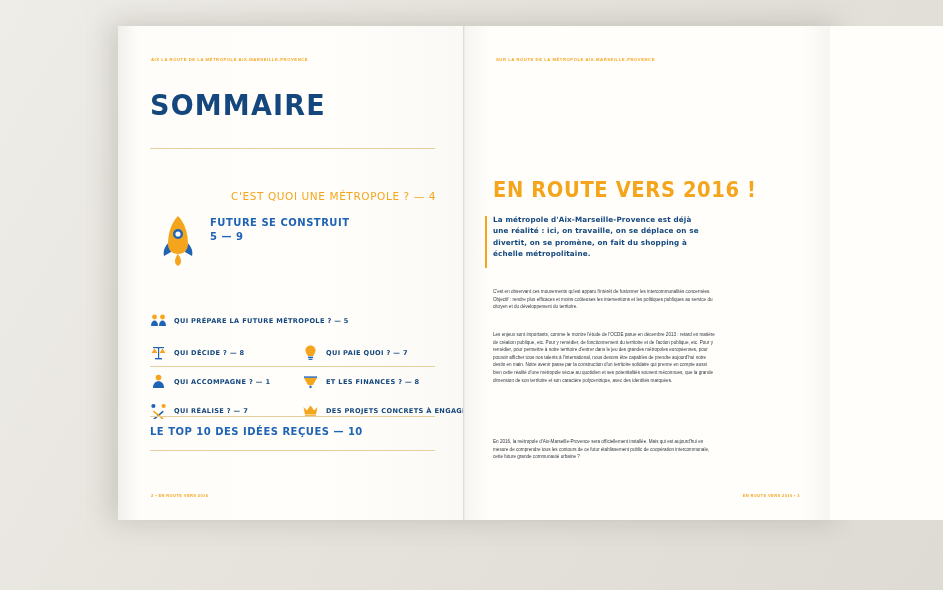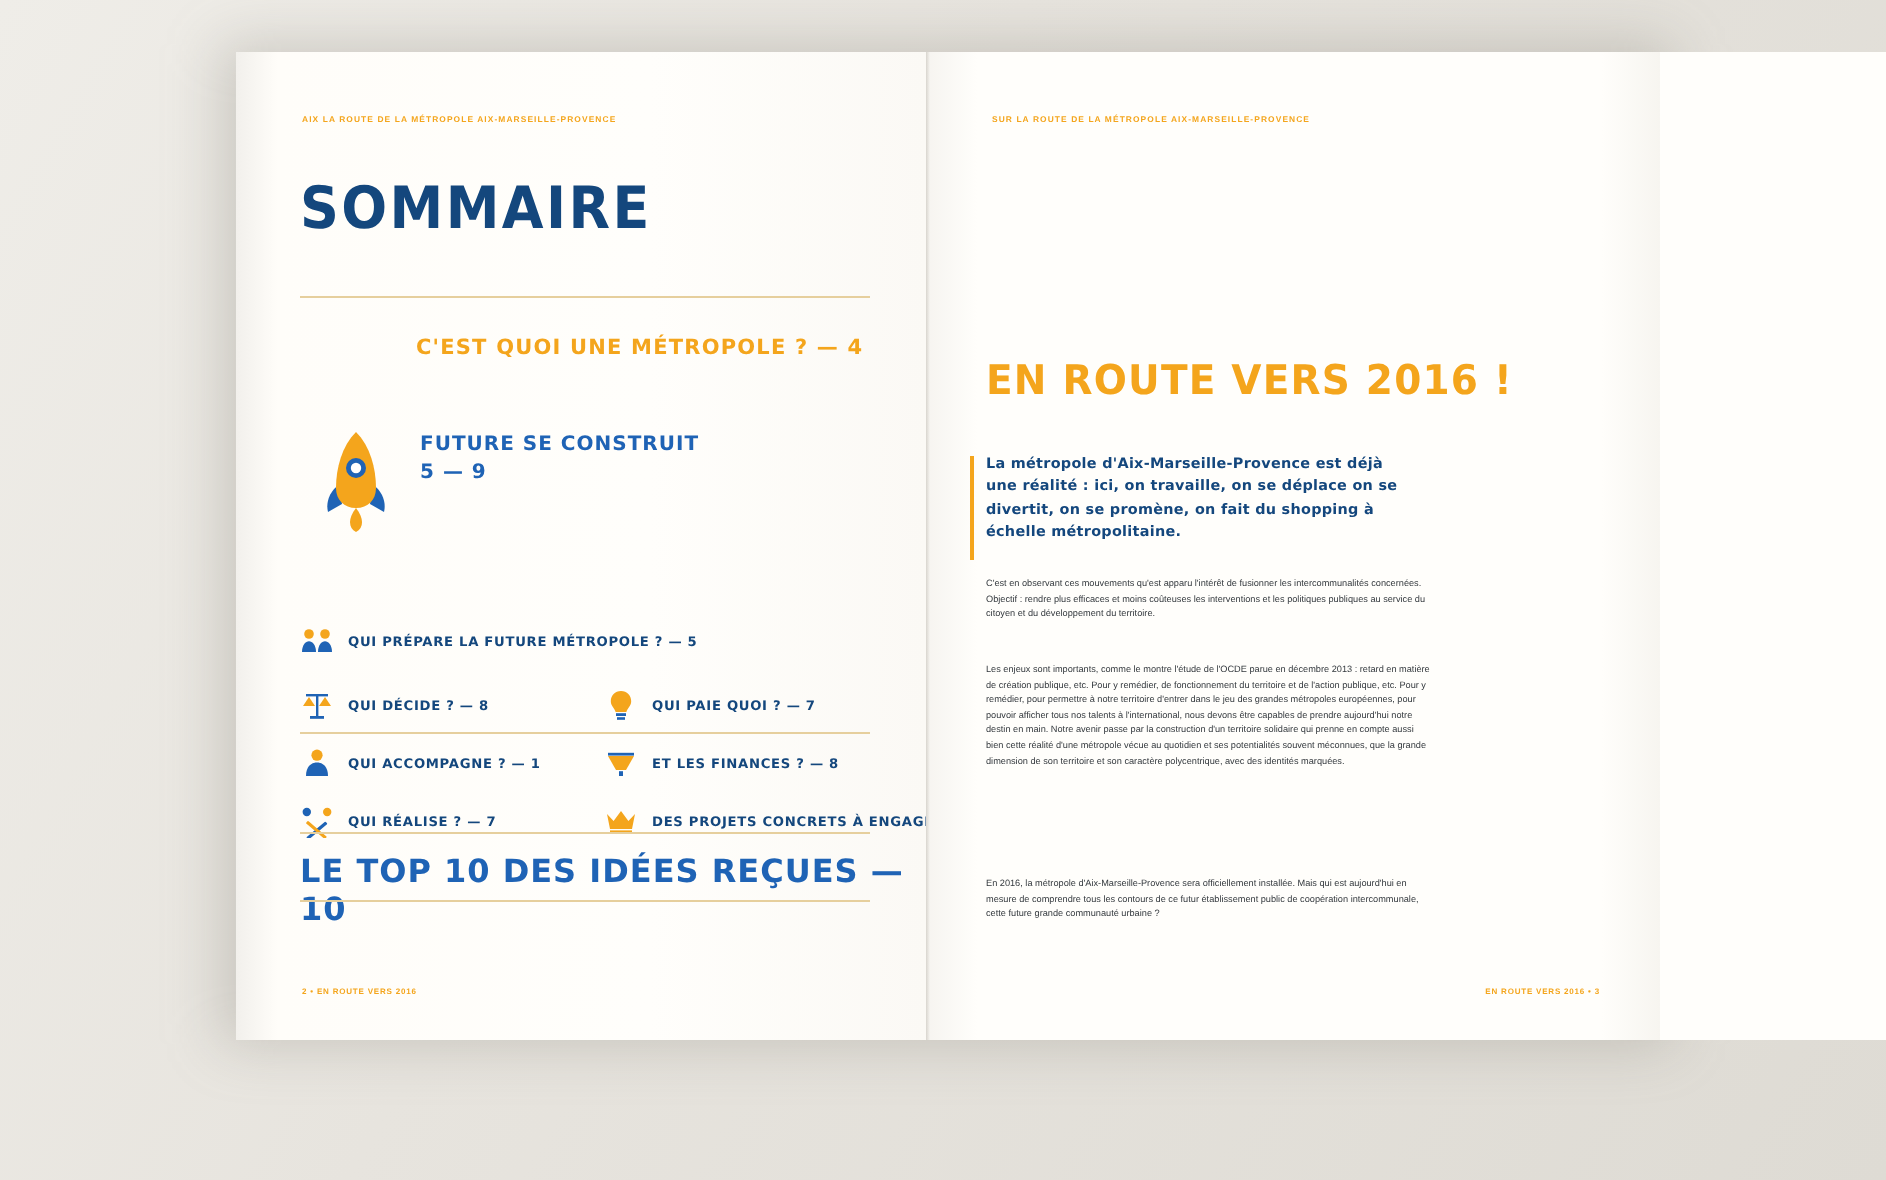--- a/index.html
+++ b/index.html
@@ -104,27 +104,27 @@
     background: #e6cf9d;
   }
   .rule-1 { left: 32px; top: 122px; width: 285px; }
   .rule-2 { left: 32px; top: 340px; width: 285px; }
   .rule-3 { left: 32px; top: 390px; width: 285px; }
   .rule-4 { left: 32px; top: 424px; width: 285px; }
 
   .lead-line {
     position: absolute;
     left: 90px;
-    top: 142px;
+    top: 164px;
     width: 228px;
-    text-align: left;
+    text-align: right;
     font-size: 10.5px;
     letter-spacing: 0.6px;
     color: #f4a51c;
-    font-weight: bold;
+    font-weight: normal;
     font-family: "DejaVu Sans", sans-serif;
   }
 
   .rocket-block {
     position: absolute;
     left: 32px;
     top: 188px;
     width: 290px;
   }
   .rocket-icon {
@@ -171,21 +171,21 @@
     color: #14477d;
     font-weight: bold;
     font-family: "DejaVu Sans", sans-serif;
     white-space: nowrap;
   }
 
   .top10 {
     position: absolute;
     left: 32px;
     top: 400px;
-    font-size: 16px;
+    font-size: 10px;
     letter-spacing: 0.5px;
     color: #1f63b5;
     font-weight: bold;
     font-family: "DejaVu Sans", sans-serif;
   }
 
   
   .r-title {
     position: absolute;
     left: 30px;
@@ -194,21 +194,21 @@
     letter-spacing: 0.6px;
     color: #f4a51c;
     font-weight: bold;
     font-family: "DejaVu Sans", sans-serif;
     transform: scaleY(1.05);
     transform-origin: left top;
   }
   .r-standfirst {
     position: absolute;
     left: 30px;
-    top: 200px;
+    top: 188px;
     width: 215px;
     font-size: 7.2px;
     line-height: 11.4px;
     letter-spacing: 0.15px;
     color: #14477d;
     font-weight: bold;
     font-family: "DejaVu Sans", sans-serif;
   }
   .r-standfirst .bar {
     position: absolute;

